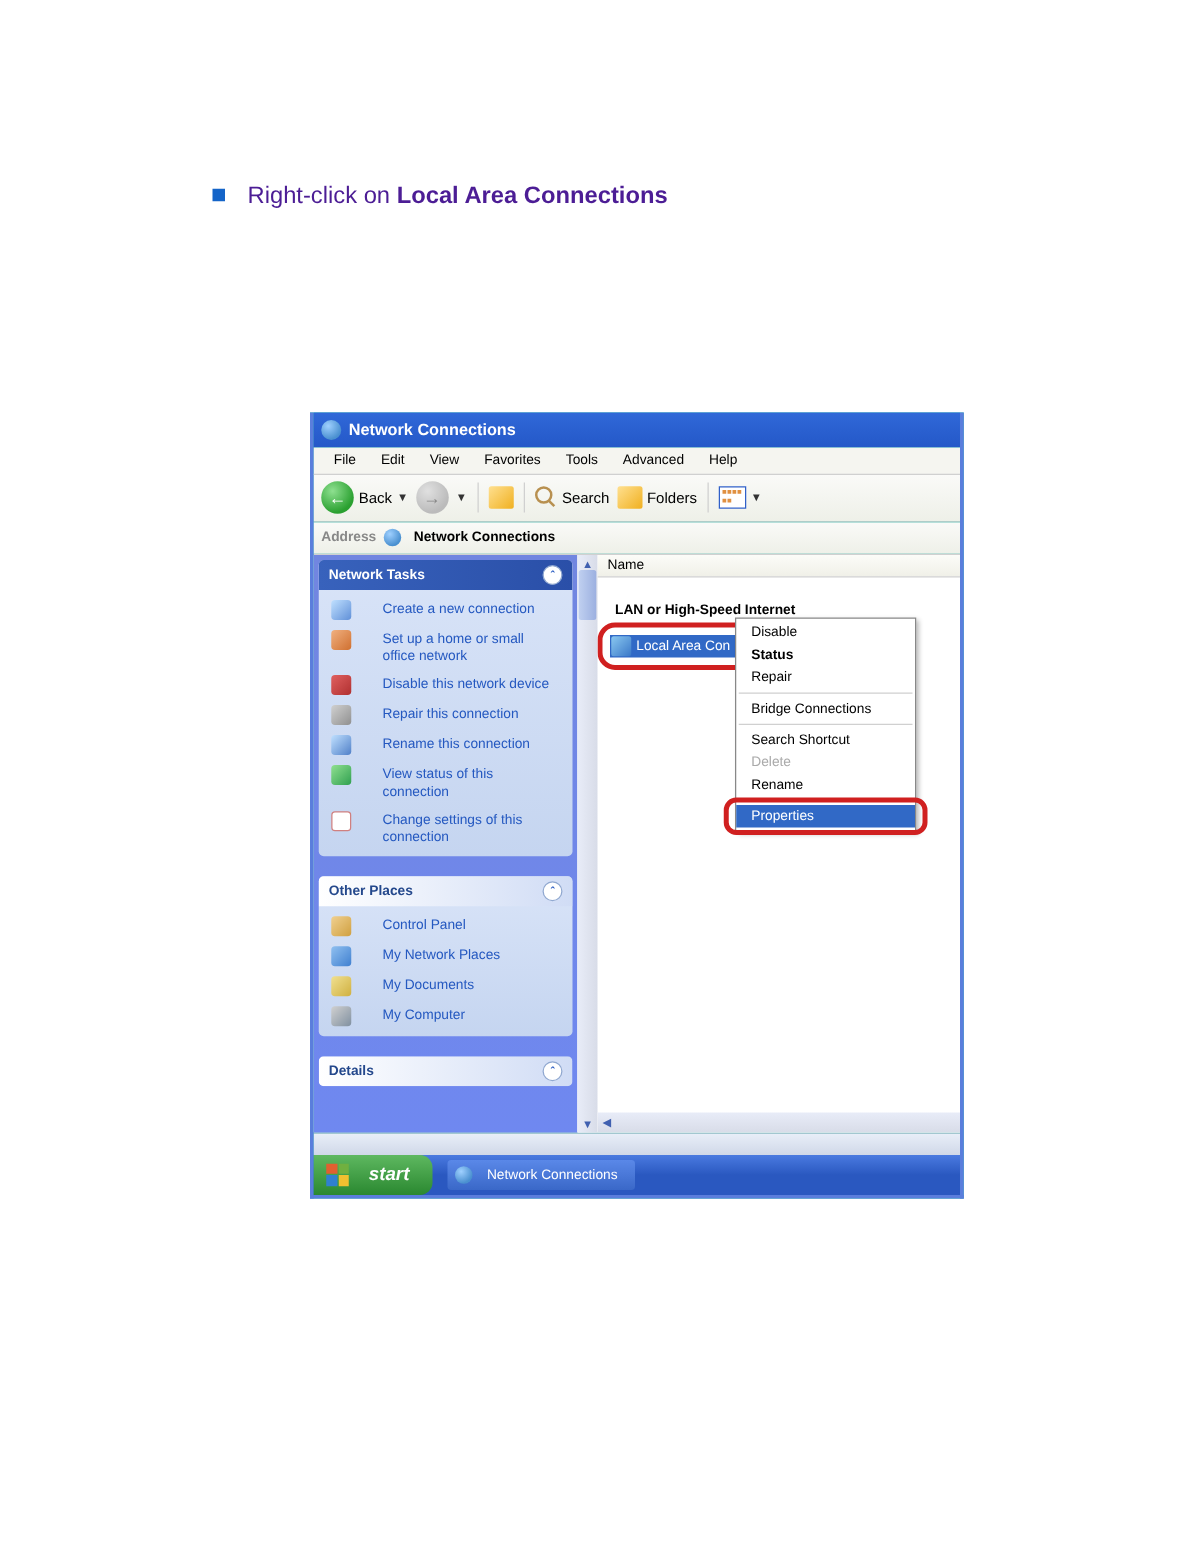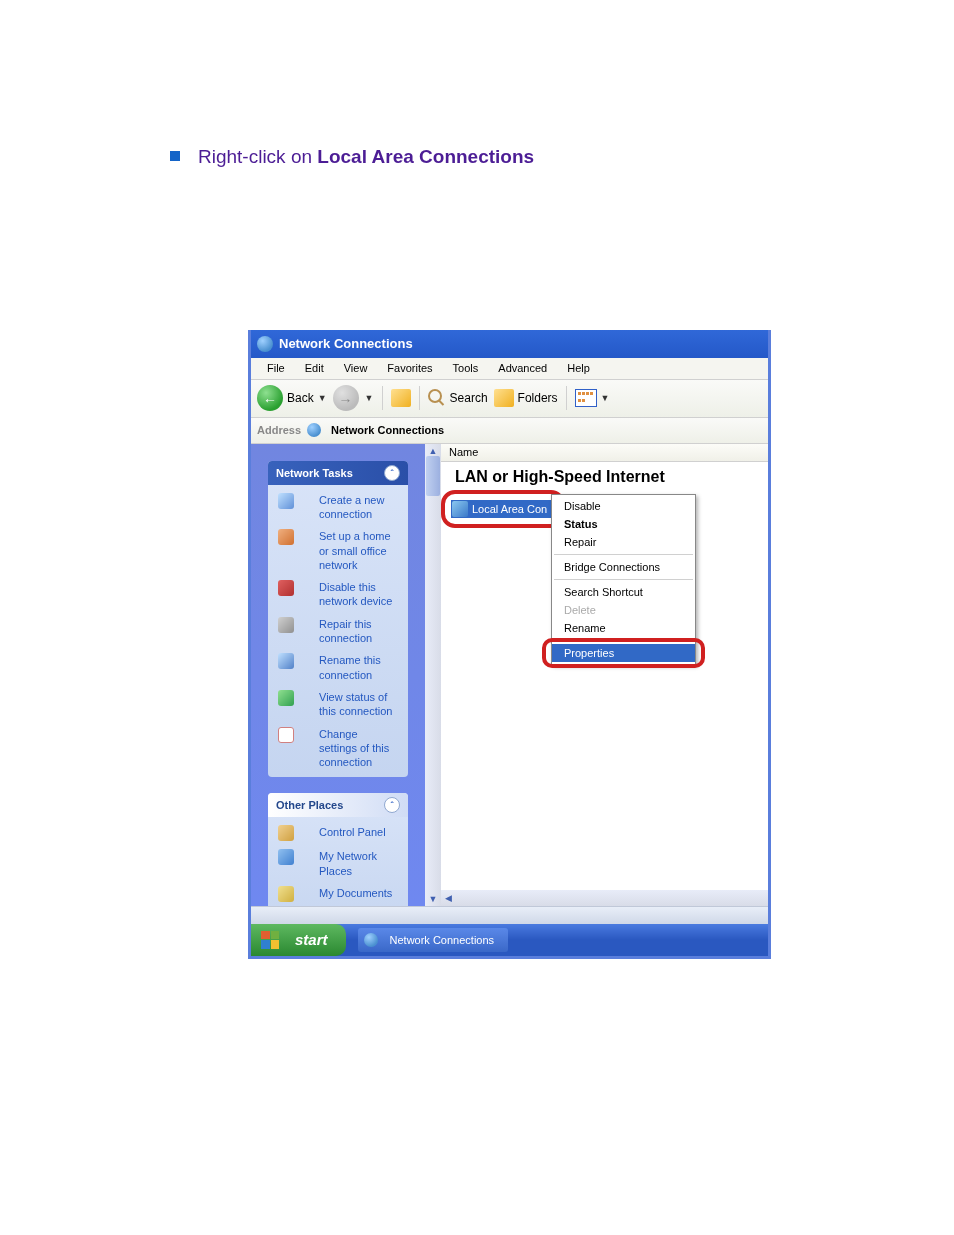--- a/index.html
+++ b/index.html
@@ -117,23 +117,23 @@
     .addr-label { color: #888; }
     .addr-field { display: flex; align-items: center; gap: 4px; }
     
     .workspace {
       display: flex;
       height: 462px;
       background: #f5f5f0;
     }
     
     .sidebar {
-      width: 174px;
+      width: 211px;
       background: linear-gradient(to bottom, #7186e0 0%, #6f88f0 100%);
-      padding: 17px;
+      padding: 4px;
       overflow: hidden;
     }
     .panel {
       background: linear-gradient(to bottom, #d9e4f8 0%, #c5d5f0 100%);
       border-radius: 4px;
       margin-bottom: 16px;
       overflow: hidden;
     }
     .panel-header {
       background: linear-gradient(to right, #fff 0%, #d0dcf5 100%);
@@ -191,23 +191,23 @@
     .col-header {
       height: 18px;
       border-bottom: 1px solid #d0d0d0;
       padding-left: 8px;
       font-size: 11px;
       display: flex;
       align-items: center;
       background: linear-gradient(to bottom, #fcfcf8, #f0f0e8);
     }
     .group-header {
-      font-size: 16px;
+      font-size: 11px;
       font-weight: bold;
-      padding: 6px 14px 4px;
+      padding: 20px 14px 4px;
     }
     
     .conn-item {
       display: inline-flex;
       align-items: center;
       gap: 4px;
       margin: 10px 0 0 10px;
       padding: 1px 4px 1px 1px;
       background: #3169c6;
       color: #fff;

